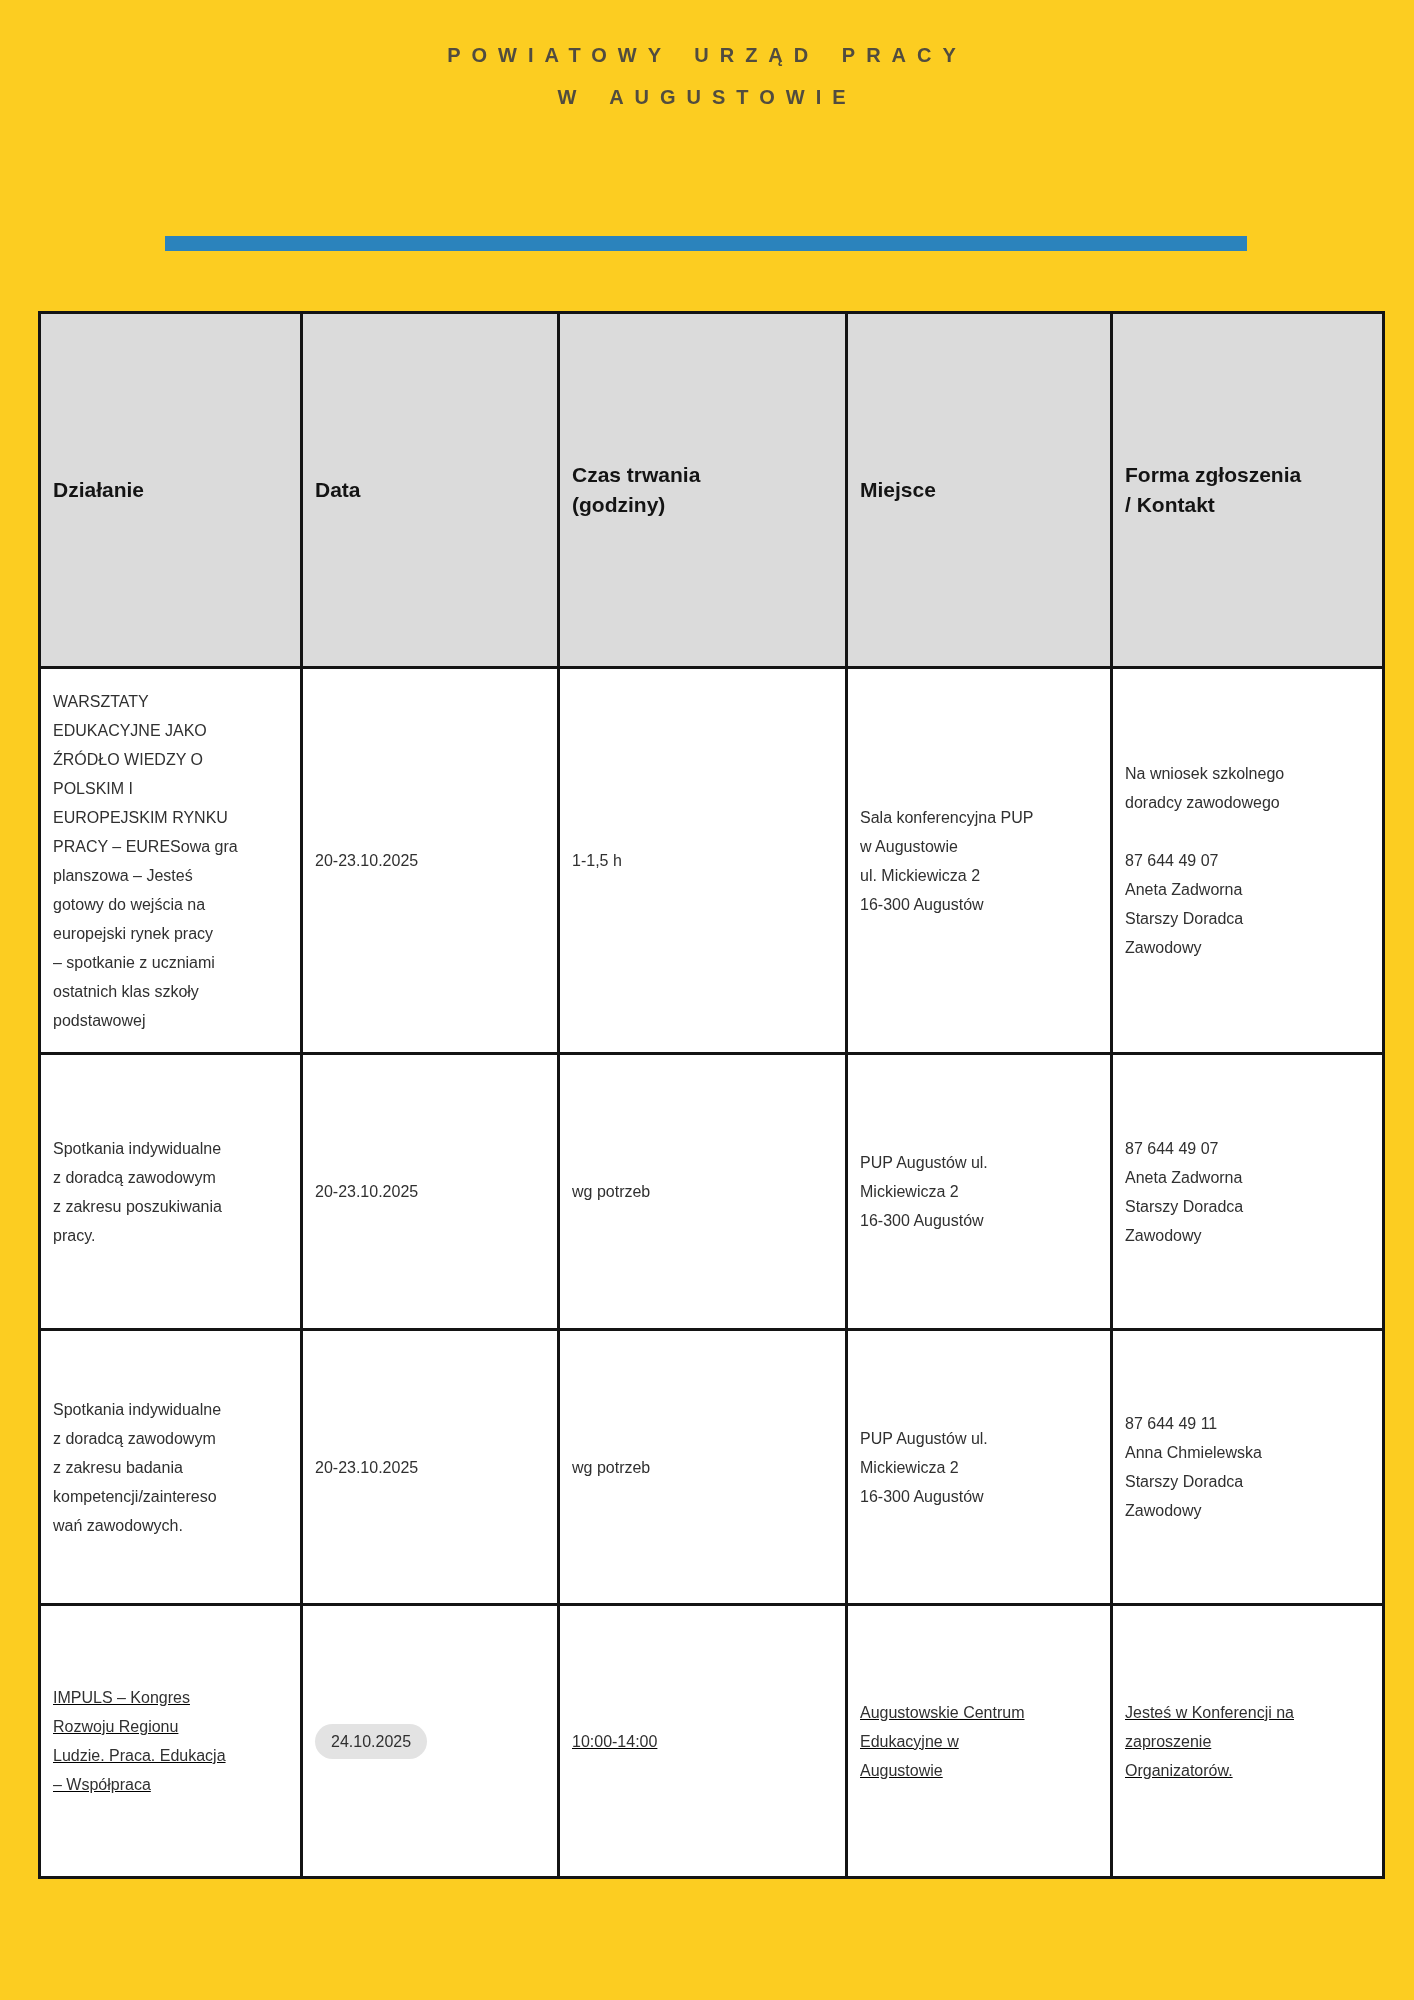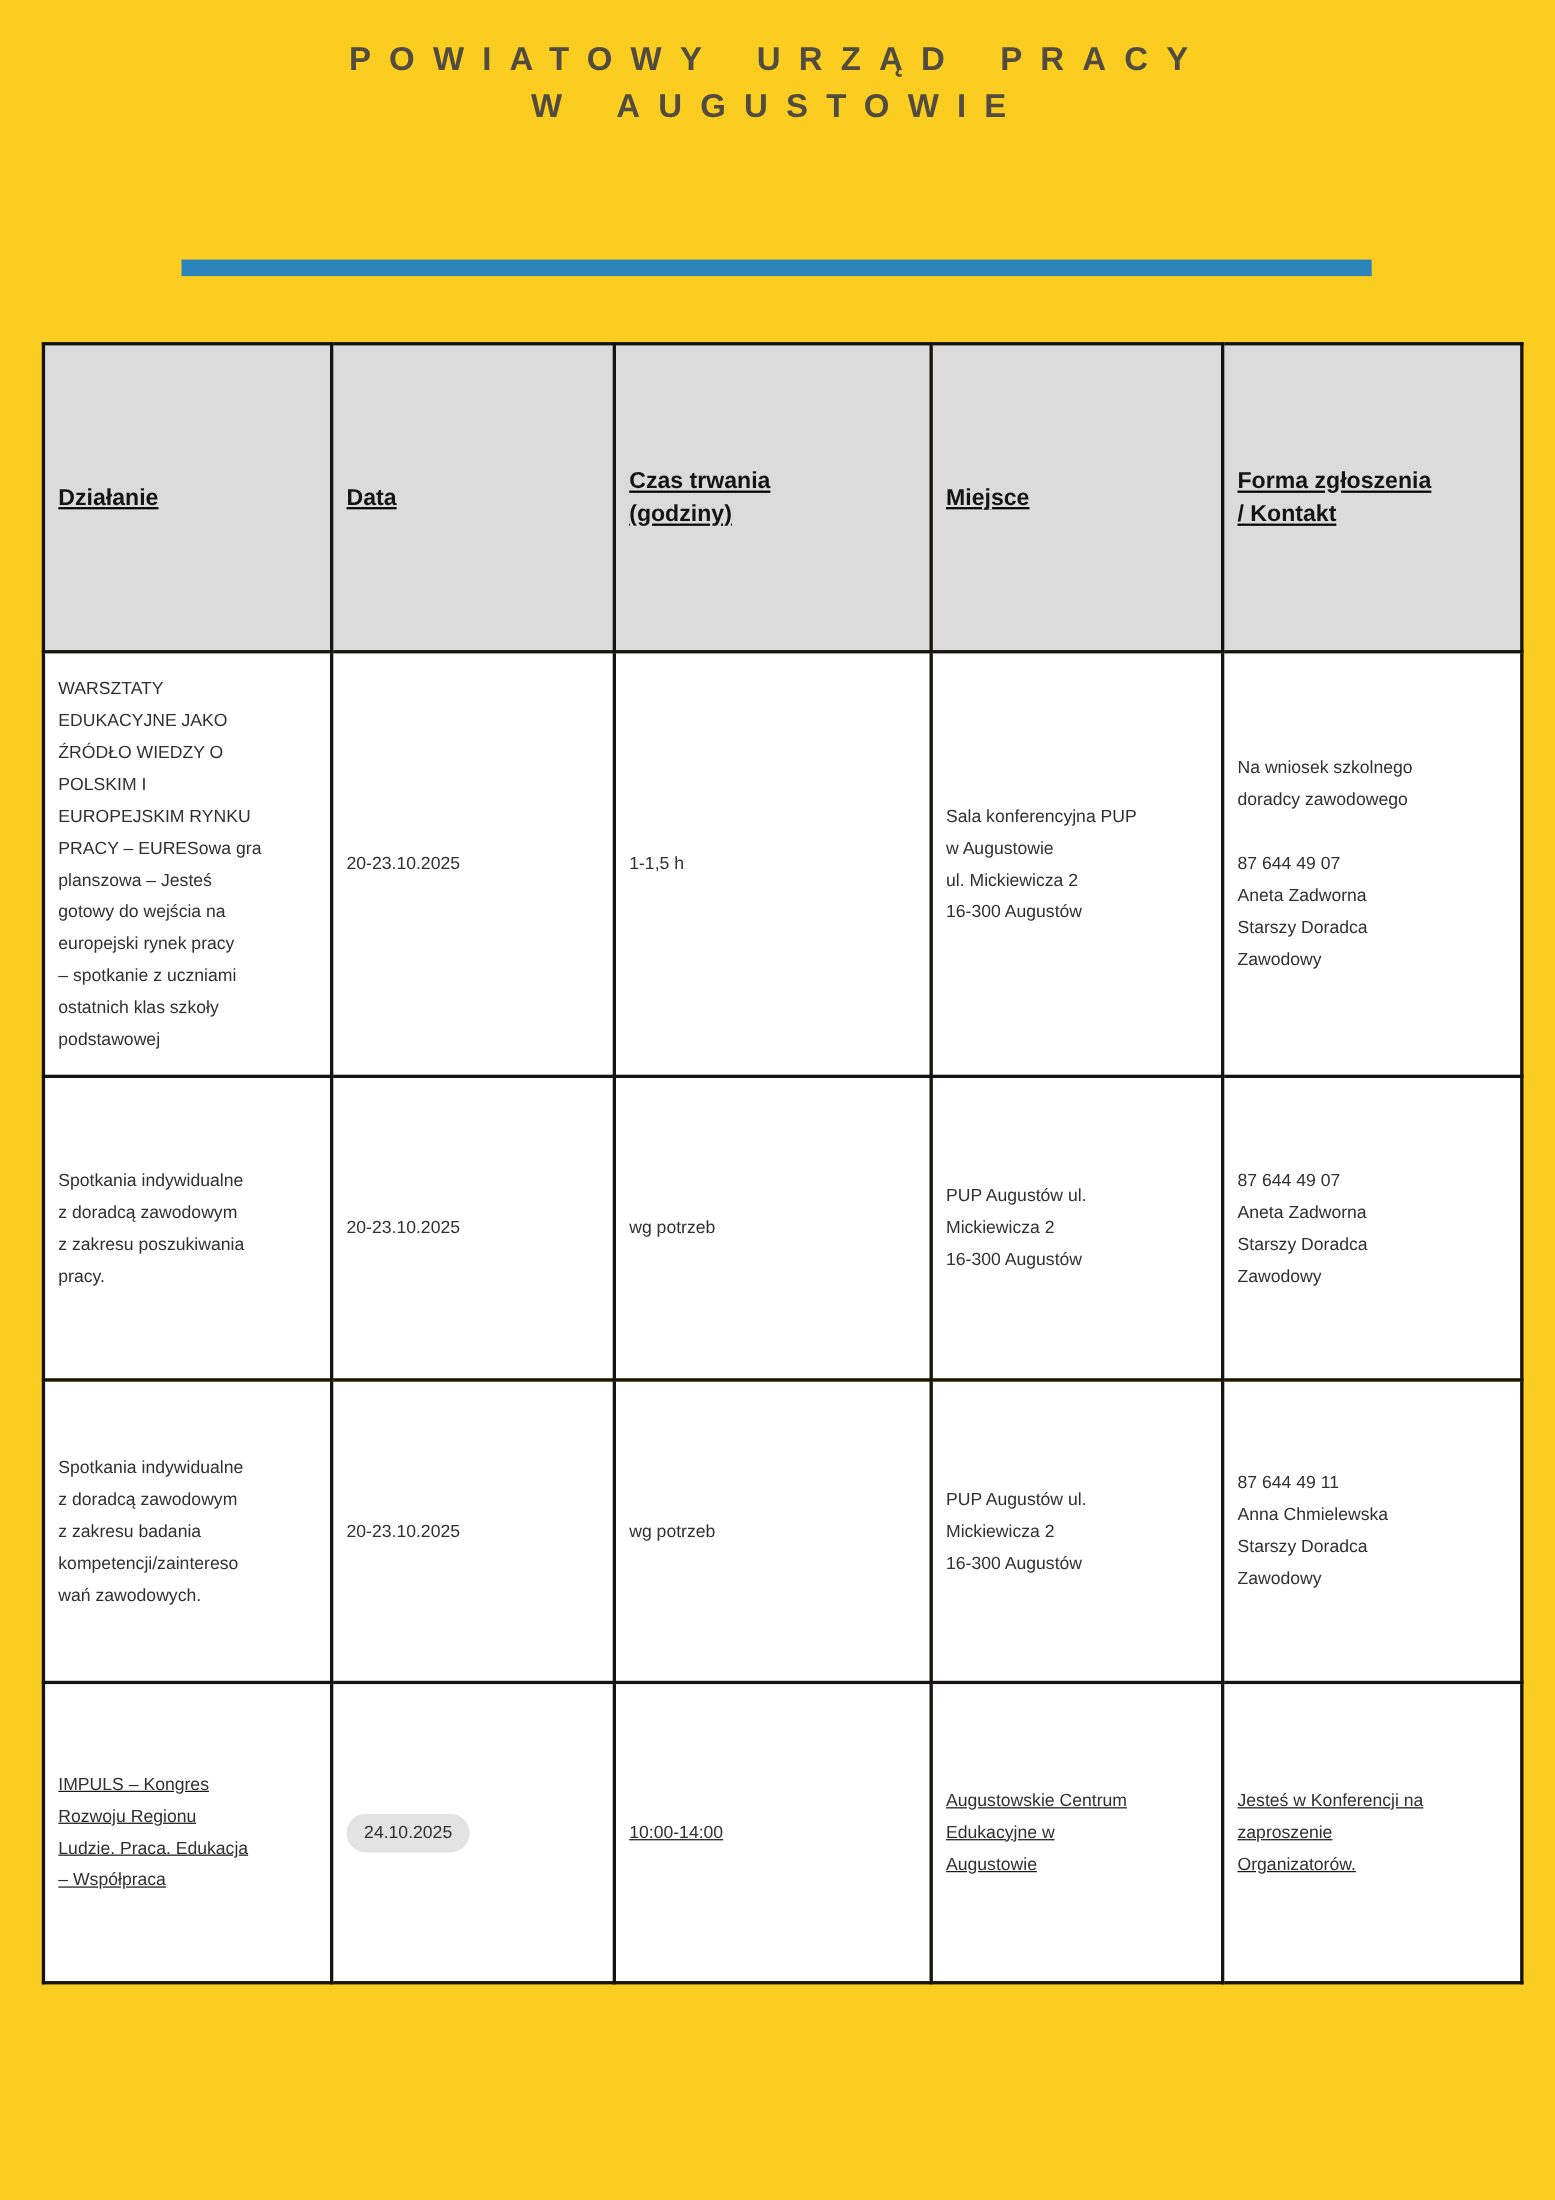--- a/index.html
+++ b/index.html
@@ -8,21 +8,21 @@
     background:#FCCD21;
     position:relative;
     font-family:"Liberation Sans","DejaVu Sans",sans-serif;
     overflow:hidden;
   }
   .letterhead{
     position:absolute;top:34px;left:0;width:100%;
     text-align:center;
     color:#514C3F;
     font-weight:700;
-    font-size:30px;
+    font-size:20px;
     line-height:42px;
     letter-spacing:0.55em;
     word-spacing:0.30em;
   }
   .divider{
     position:absolute;top:236px;left:165px;
     width:1082px;height:15px;
     background:#2B83BC;
   }
   table.schedule{
@@ -46,21 +46,21 @@
     text-align:left;
     line-height:30px;
   }
   .schedule td{
     background:#FFFFFF;
     color:#303030;
     font-size:16px;
     font-weight:400;
     line-height:29px;
   }
-  tr.head-row{height:280px;text-decoration:underline;}
+  tr.head-row{height:355px;}
   tr.r1{height:386px;}
   tr.r2{height:276px;}
   tr.r3{height:275px;}
   tr.r4{height:273px;text-decoration:underline;}
   .pill{
     display:inline-block;
     background:#E3E3E3;
     border-radius:18px;
     padding:3px 16px;
   }

